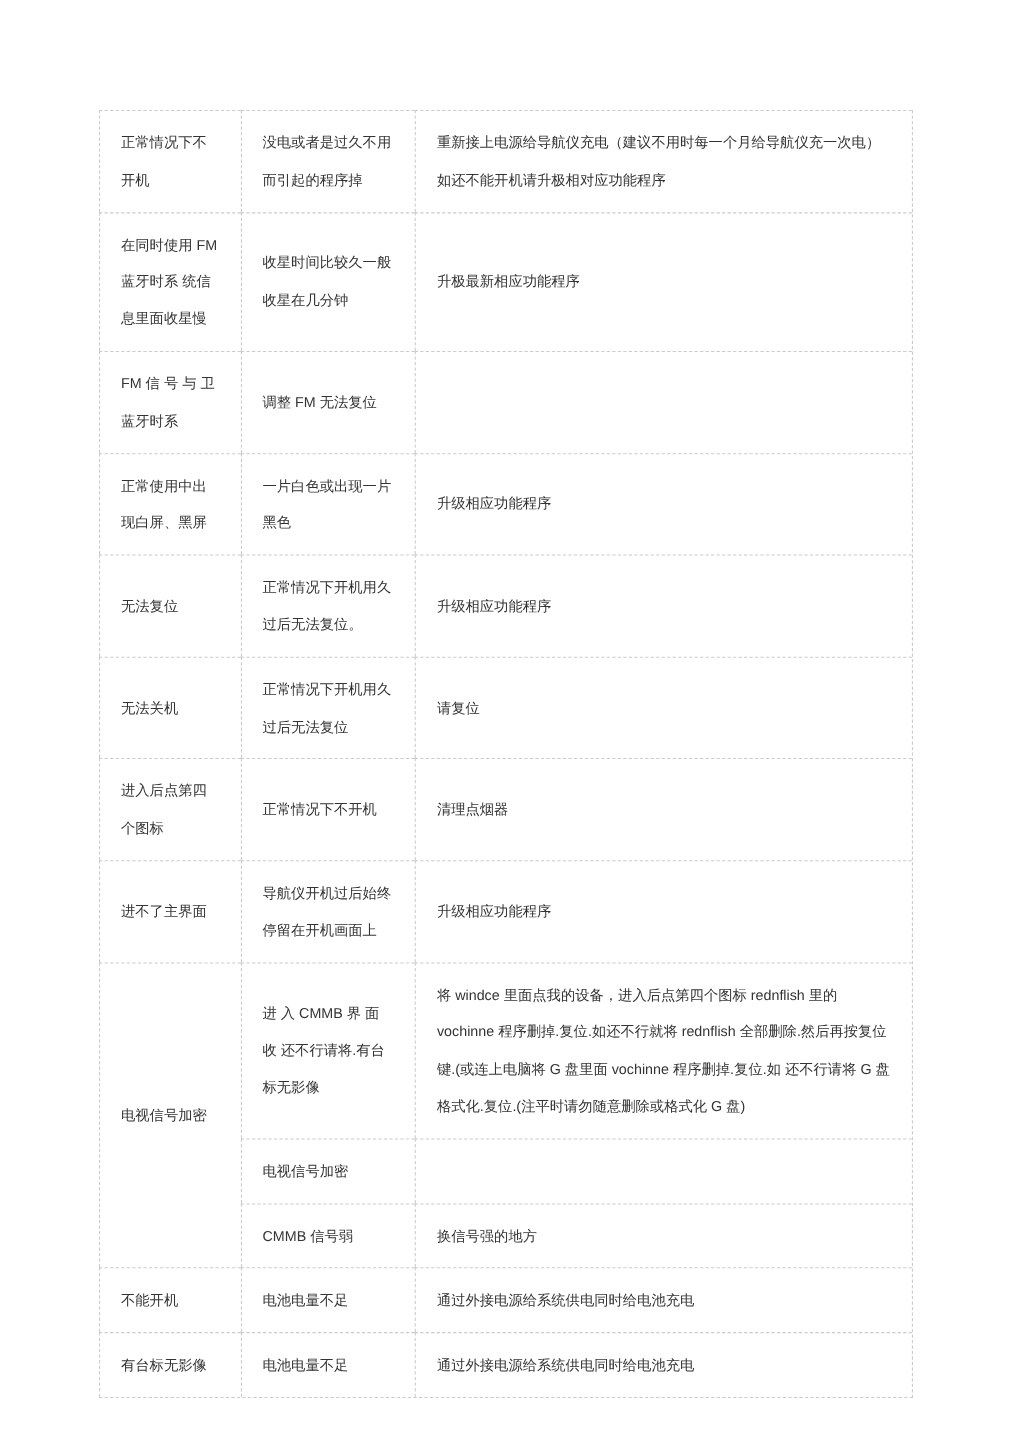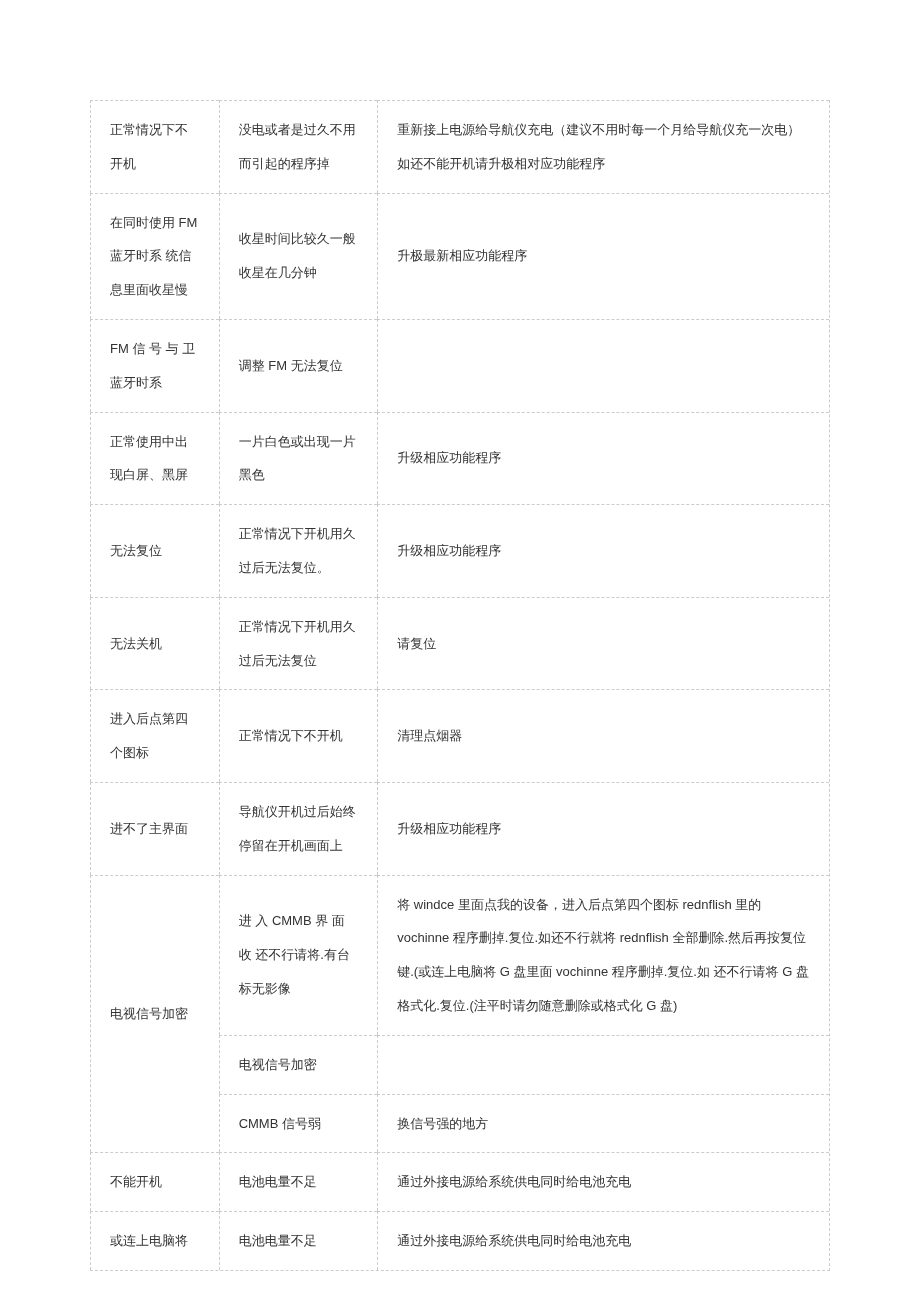--- a/index.html
+++ b/index.html
@@ -94,18 +94,18 @@
   <tr>
     <td class="c2">CMMB 信号弱</td>
     <td class="c3">换信号强的地方</td>
   </tr>
   <tr>
     <td class="c1">不能开机</td>
     <td class="c2">电池电量不足</td>
     <td class="c3">通过外接电源给系统供电同时给电池充电</td>
   </tr>
   <tr>
-    <td class="c1">或连上电脑将</td>
+    <td class="c1">有台标无影像</td>
     <td class="c2">电池电量不足</td>
     <td class="c3">通过外接电源给系统供电同时给电池充电</td>
   </tr>
 </tbody>
   </table>
 
 </body></html>

